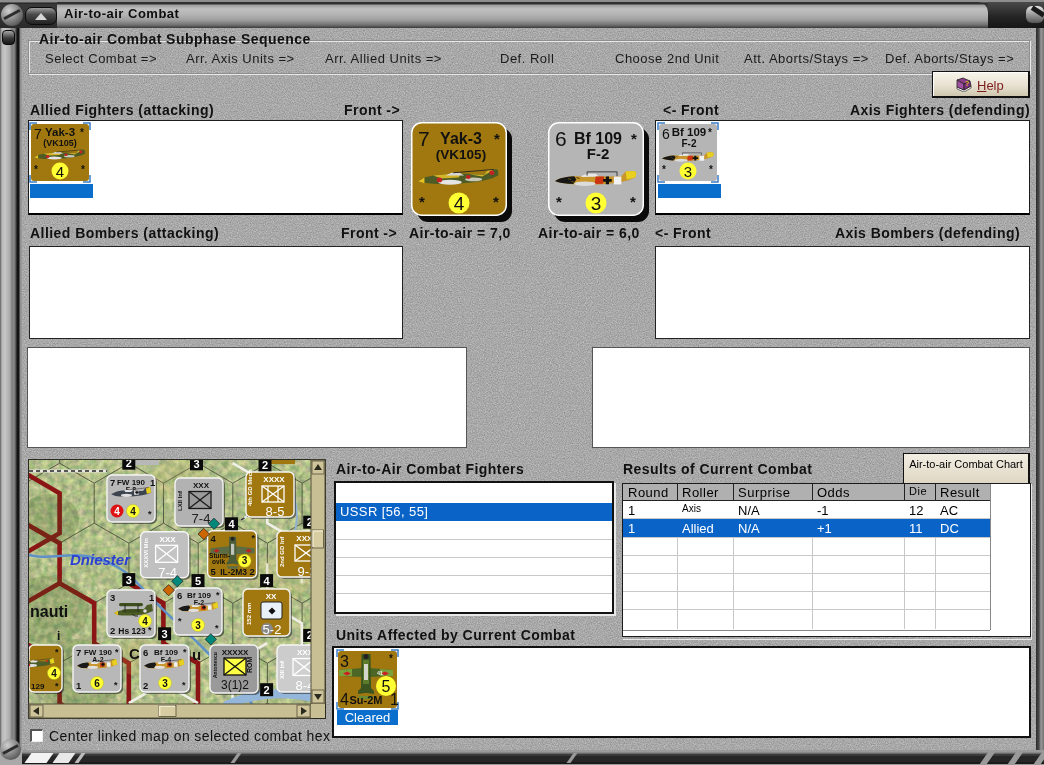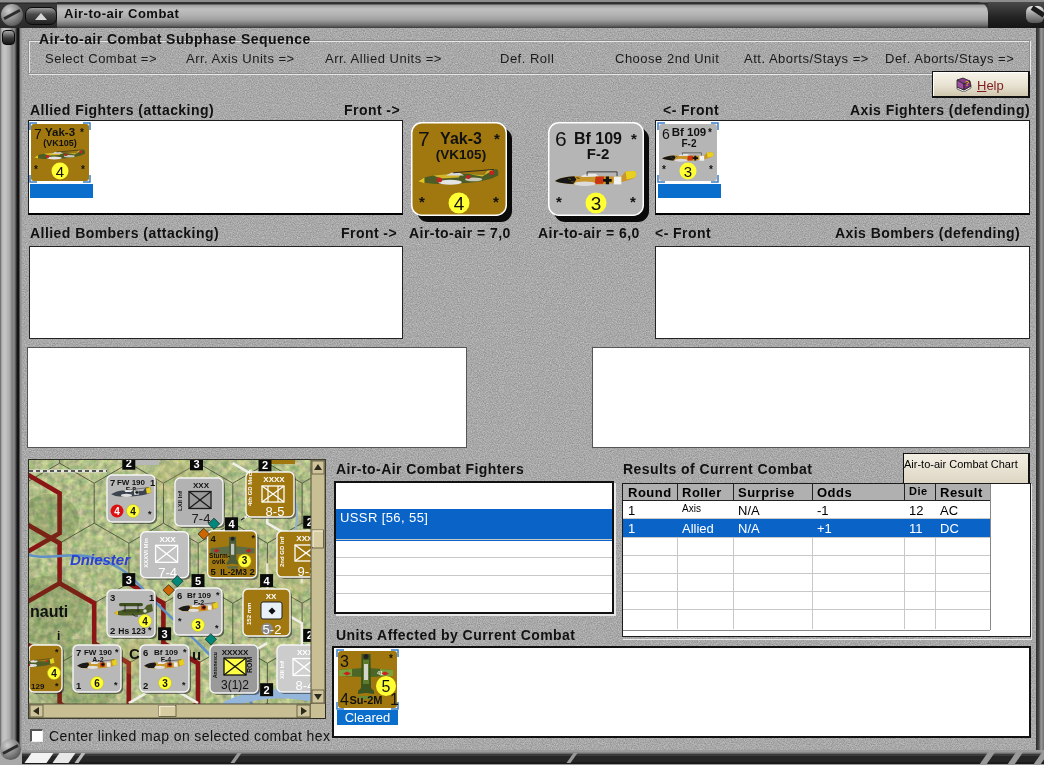--- a/index.html
+++ b/index.html
@@ -1,19 +1,19 @@
 <!DOCTYPE html>
 <html><head>
 <meta charset="utf-8">
 <style>
 * { margin:0; padding:0; box-sizing:border-box; }
 html,body { width:1044px; height:765px; overflow:hidden; background:#a9a9a9;
   font-family:"Liberation Sans", sans-serif; }
 .abs { position:absolute; }
-.b { font-weight:bold; }
+.b { font-weight:normal; }
 .lbl { position:absolute; font-weight:bold; font-size:14px; letter-spacing:0.45px; color:#111; white-space:nowrap; }
 .menuitem { position:absolute; font-size:13px; letter-spacing:0.5px; color:#1a1a1a; white-space:nowrap; }
 .listbox { position:absolute; background:#fff; border:1px solid #1c1c1c; }
 </style>
 </head>
 <body>
 <svg width="0" height="0" style="position:absolute">
     <defs>
 <g id="pyak">
  <path d="M0,14 Q2,11 6,10 L14,8 C30,5 52,6 62,7 L65,2 L72,1 Q75,1 75,4 L75,8 L69,11 C55,16 30,17.5 14,16.5 L6,15.5 Q2,15.5 0,14 Z" fill="#4c5c24"></path>
@@ -540,30 +540,30 @@
 
 <div class="abs" style="left:30px;top:729px;width:13px;height:13px;background:#fff;border-top:2px solid #555;border-left:2px solid #555;border-right:1px solid #eee;border-bottom:1px solid #eee"></div>
 
 <div class="abs" style="left:49px;top:728px;font-size:14px;letter-spacing:0.4px;color:#111">Center linked map on selected combat hex</div>
 
 <div class="lbl" style="left:336px;top:461px">Air-to-Air Combat Fighters</div>
 
 <div class="abs" style="left:334px;top:481px;width:280px;height:133px;background:#fff;border:2px solid #111;box-shadow:2px 2px 0 #e8e8e8">
 
 
-  <div class="abs" style="left:0;top:26px;width:276px;height:32px;background:#0a64c8;color:#fff;font-size:13px;letter-spacing:0.4px;padding:1px 8px 0 4px">USSR [56, 55]</div>
+  <div class="abs" style="left:0;top:20px;width:276px;height:18px;background:#0a64c8;color:#fff;font-size:13px;letter-spacing:0.4px;padding:1px 8px 0 4px">USSR [56, 55]</div>
   <div class="abs" style="left:0;top:56px;width:276px;height:1px;background:#c8c8c8"></div>
   <div class="abs" style="left:0;top:74px;width:276px;height:1px;background:#c8c8c8"></div>
   <div class="abs" style="left:0;top:92px;width:276px;height:1px;background:#c8c8c8"></div>
   <div class="abs" style="left:0;top:110px;width:276px;height:1px;background:#c8c8c8"></div>
 </div>
 
 <div class="lbl" style="left:623px;top:461px">Results of Current Combat</div>
 
-<div class="abs" style="left:903px;top:453px;width:127px;height:34px;background:linear-gradient(180deg,#f2eee2,#ddd5c2);border:1px solid #111;border-right:2px solid #111;border-bottom:2px solid #111;font-size:11px;text-align:left;padding-top:4px">Air-to-air Combat Chart</div>
+<div class="abs" style="left:903px;top:453px;width:127px;height:34px;background:linear-gradient(180deg,#f2eee2,#ddd5c2);border:1px solid #111;border-right:2px solid #111;border-bottom:2px solid #111;font-size:11px;text-align:center;padding-top:4px">Air-to-air Combat Chart</div>
 
 <div class="abs" style="left:622px;top:483px;width:409px;height:156px;box-shadow:1px 1px 0 #e8e8e8">
   <div class="abs" style="left:0;top:0;width:409px;height:154px;background:#fff;border:1px solid #1a1a1a"></div>
   <div class="abs" style="left:368px;top:1px;width:1px;height:146px;background:#888"></div>
   <div class="abs" style="left:1px;top:147px;width:367px;height:1px;background:#888"></div>
 
   <div class="abs" style="left:1px;top:1px;width:367px;height:17px;background:#b0b0b0;border-bottom:1px solid #222"></div>
   <div class="abs b" style="left:6px;top:2px;font-size:13px;letter-spacing:0.5px">Round</div>
   <div class="abs" style="left:55px;top:1px;width:1px;height:17px;background:#222"></div>
   <div class="abs b" style="left:60px;top:2px;font-size:13px;letter-spacing:0.5px">Roller</div>

